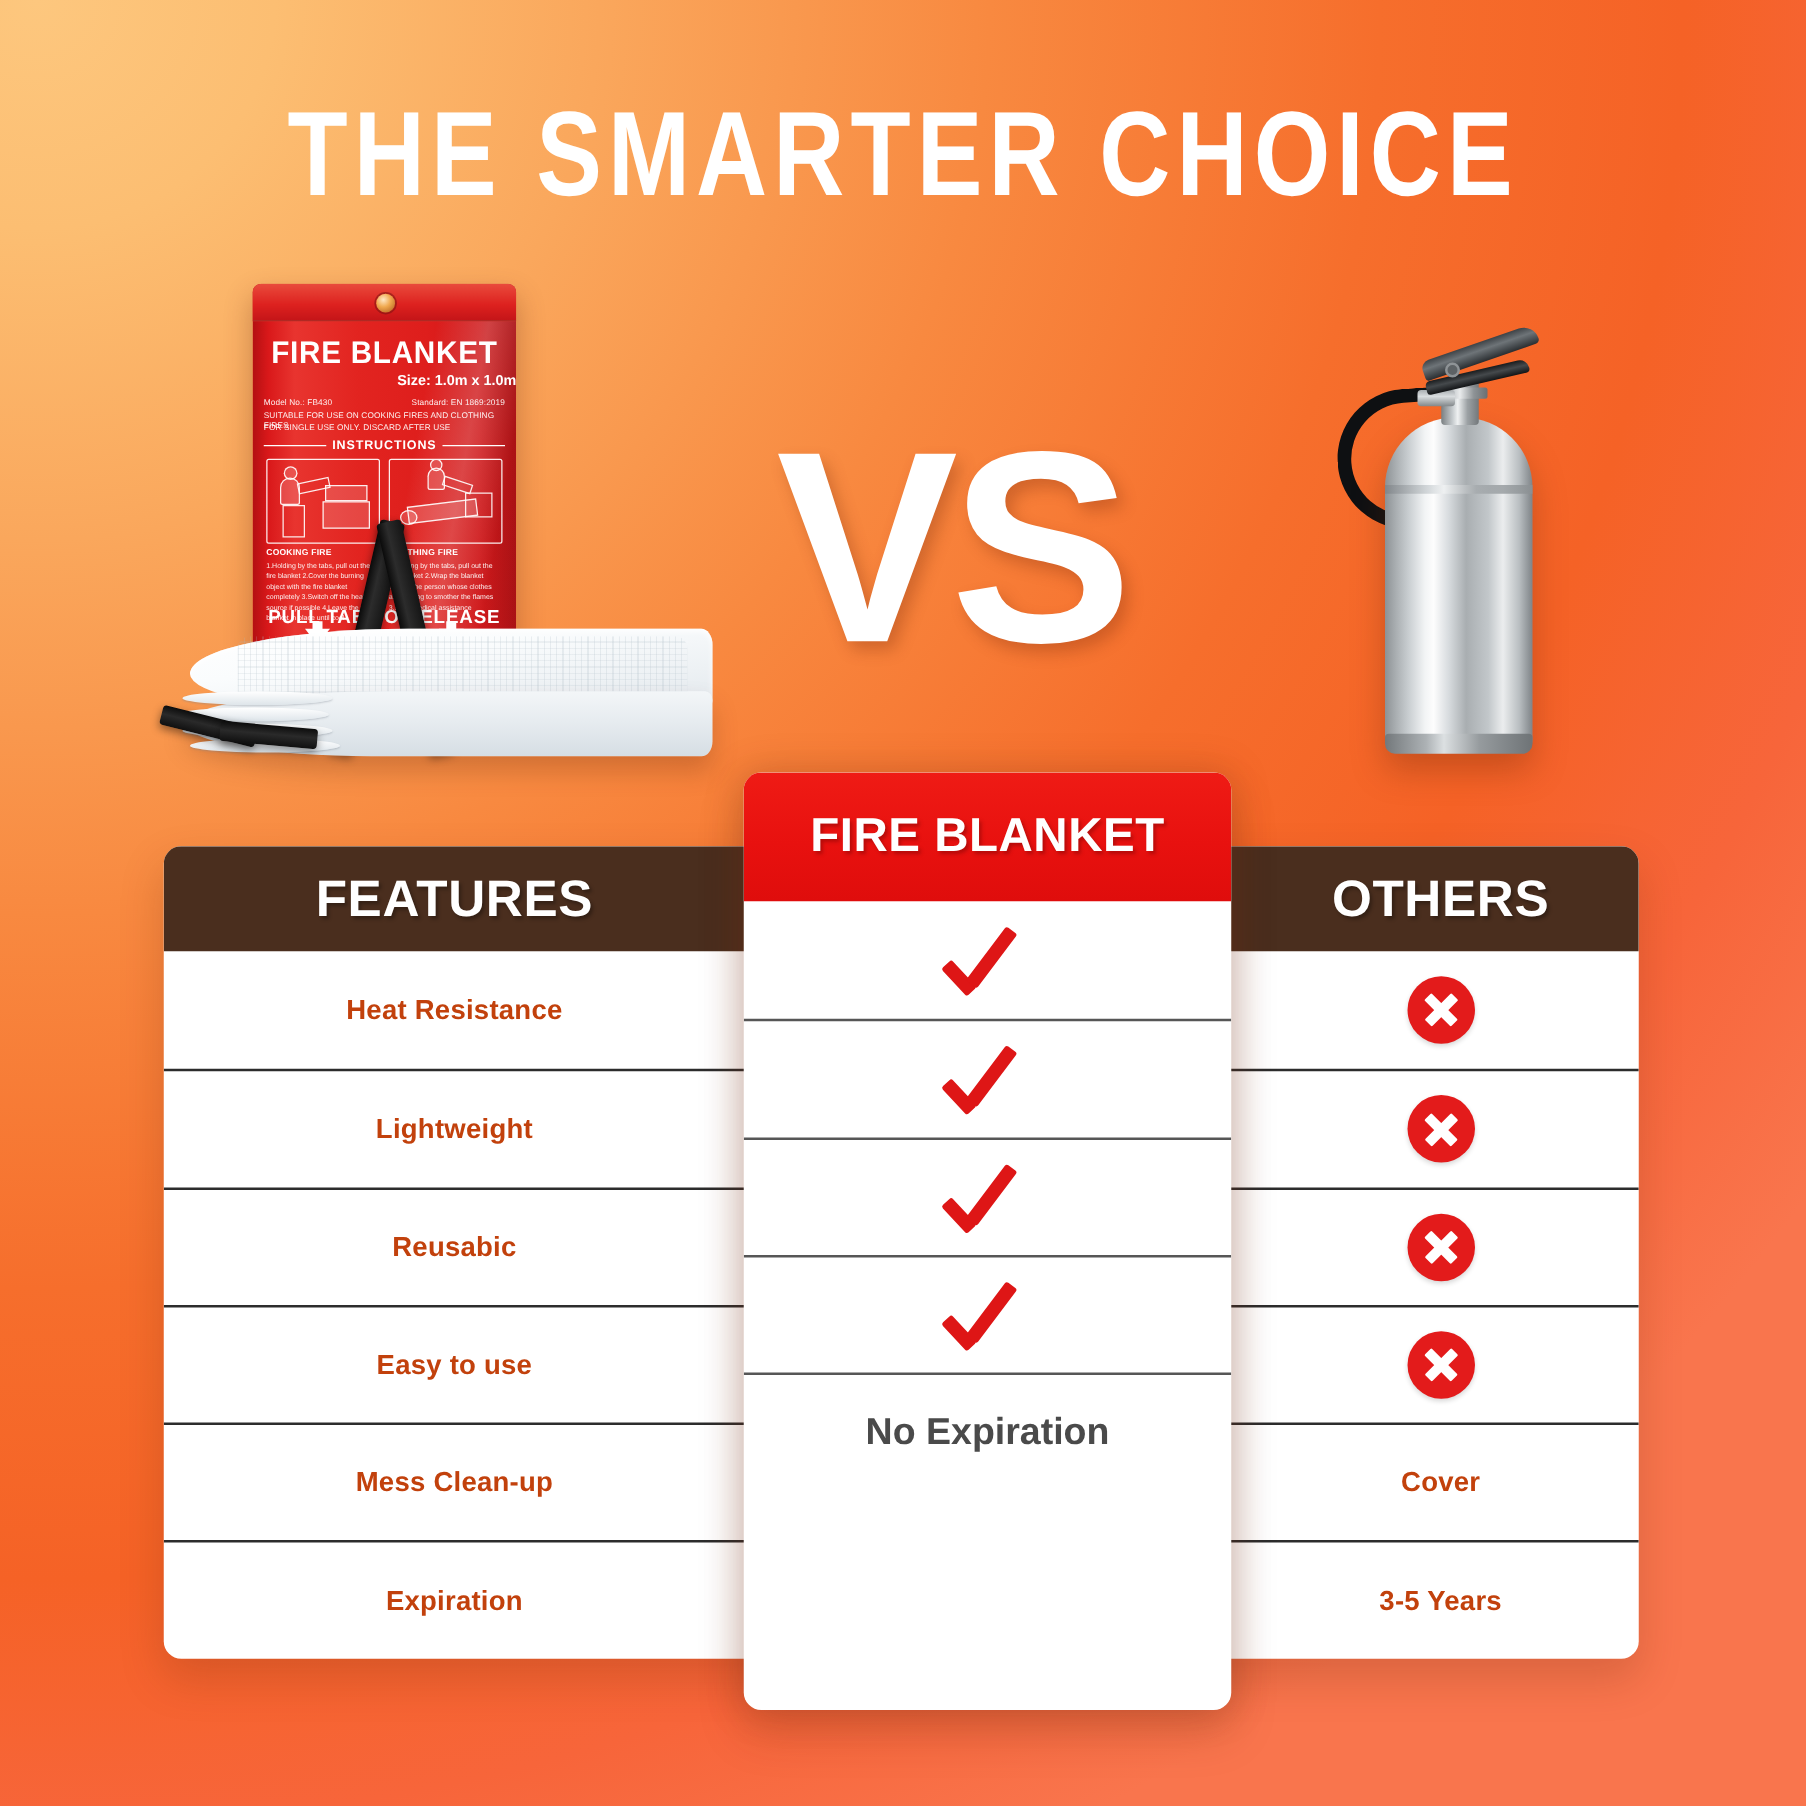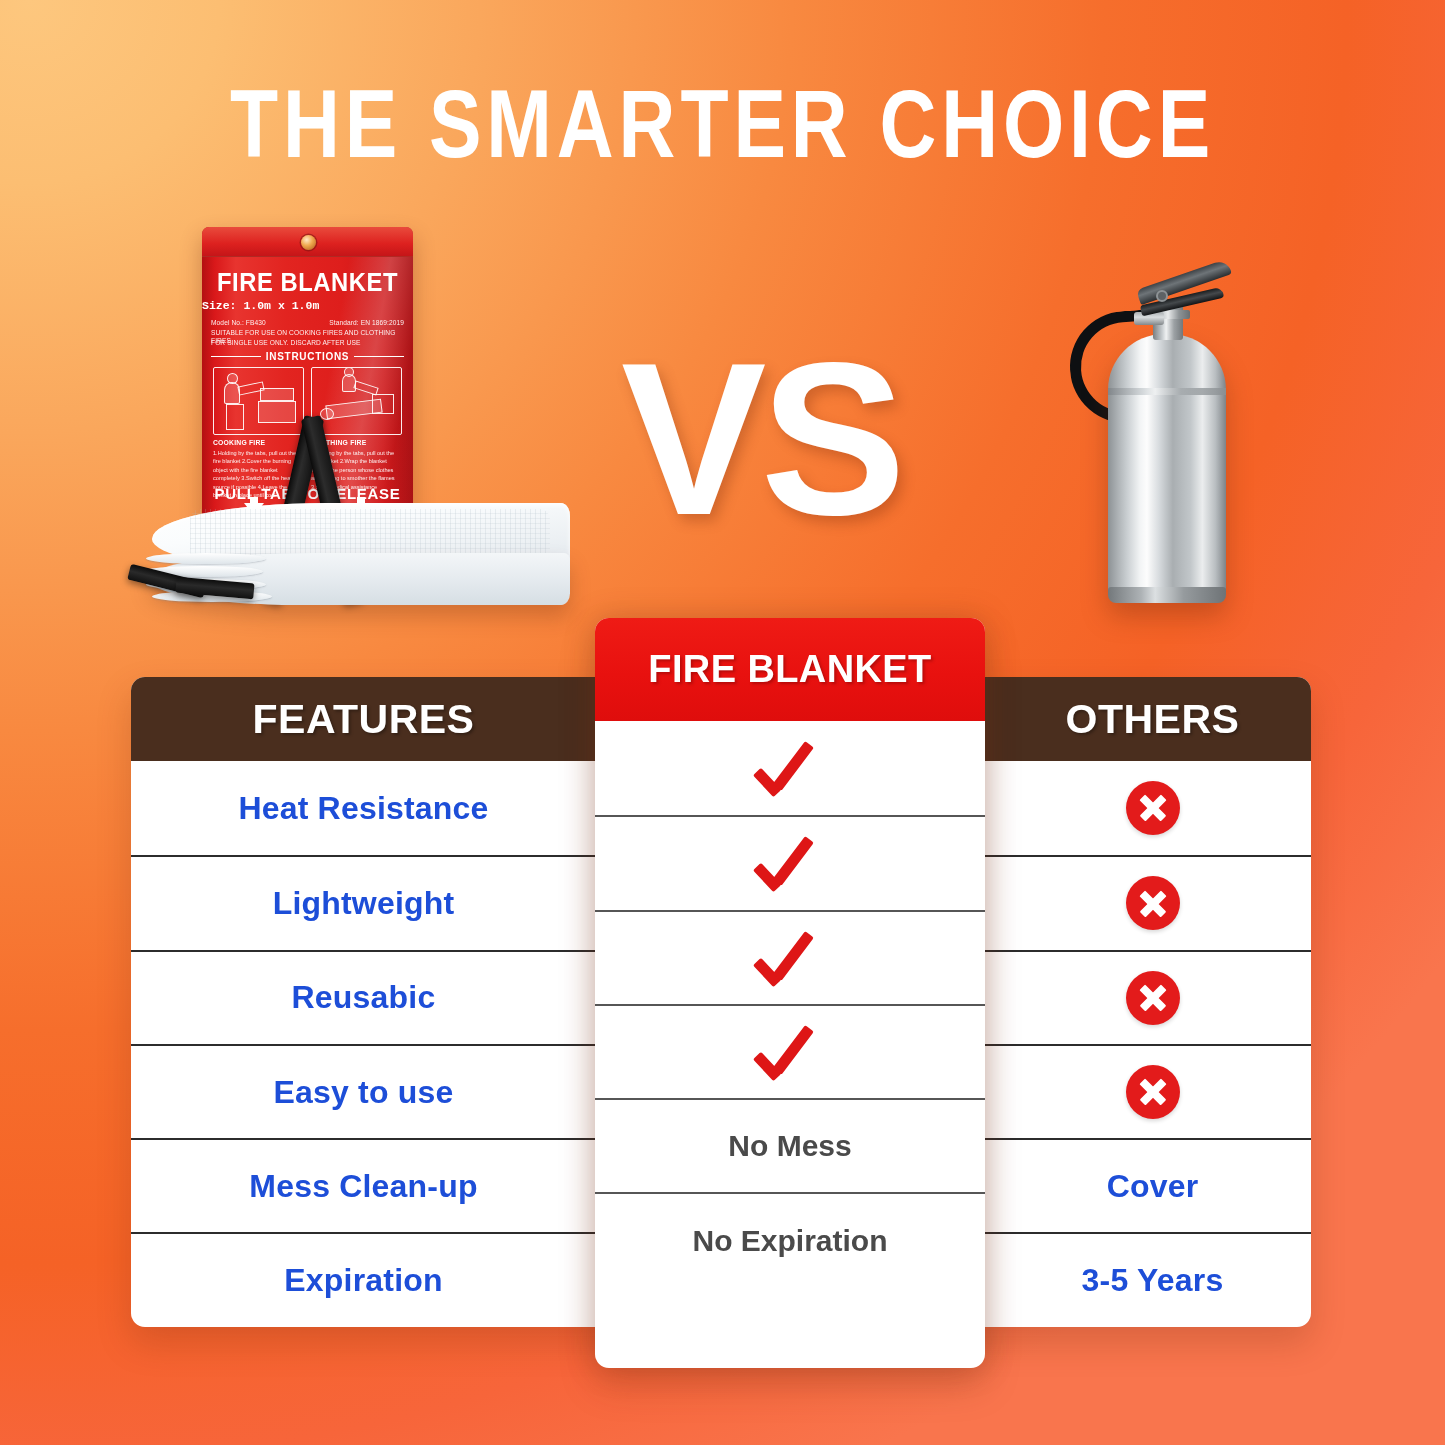--- a/index.html
+++ b/index.html
@@ -102,22 +102,22 @@
   }
   .pouch-title {
     position: absolute; left: 0; top: 41px; width: 100%;
     text-align: center; color: #FFF;
     font-family: "Liberation Sans", sans-serif;
     font-size: 25px; font-weight: bold; letter-spacing: .6px;
     transform: scaleX(0.95);
   }
   .pouch-size {
     position: absolute; left: 0; top: 72px; width: 100%;
-    text-align: left; color: #FFF;
-    font-family: Liberation Mono, monospace;
+    text-align: right; color: #FFF;
+    font-family: Liberation Sans, sans-serif;
     font-size: 11.5px; font-weight: bold;
   }
   .pouch-meta {
     position: absolute; left: 9px; width: 193px;
     color: rgba(255,255,255,.93);
     font-family: "Liberation Sans", sans-serif;
     font-size: 6.6px; line-height: 1.25; letter-spacing: .1px;
   }
   .pm-row { display: flex; justify-content: space-between; }
   .pouch-meta.r1 { top: 92px; }
@@ -311,23 +311,23 @@
     text-shadow: 2px 2px 3px rgba(0,0,0,.30);
   }
   .th.features { width: 465px; }
   .th.mid      { width: 398px; }
   .th.others   { width: 317px; }
 
   .trow { display: flex; height: 94.3px; }
   .trow + .trow { border-top: 2px solid #2C2C2C; }
   .cell {
     display: flex; align-items: center; justify-content: center;
-    color: #1d4ed8;
-    font-family: "Liberation Sans", sans-serif;
-    font-size: 32px; font-weight: bold; letter-spacing: .2px;
+    color: #c2410c;
+    font-family: "Liberation Sans", sans-serif;
+    font-size: 22px; font-weight: bold; letter-spacing: .2px;
   }
   .cell.feature { width: 465px; }
   .cell.mid     { width: 398px; }
   .cell.other   { width: 317px; }
 
   
   .xmark {
     width: 54px; height: 54px; border-radius: 50%;
     background: #E31B1B;
     position: relative;
@@ -573,19 +573,16 @@
           <i></i>
         </span>
       </div>
       <div class="mrow">
         <span class="check">
           <i></i>
           <i></i>
         </span>
       </div>
       <div class="mrow">
-        <span>No Mess</span>
-      </div>
-      <div class="mrow">
         <span>No Expiration</span>
       </div>
     </div>
 </div>
 
 </body></html>

